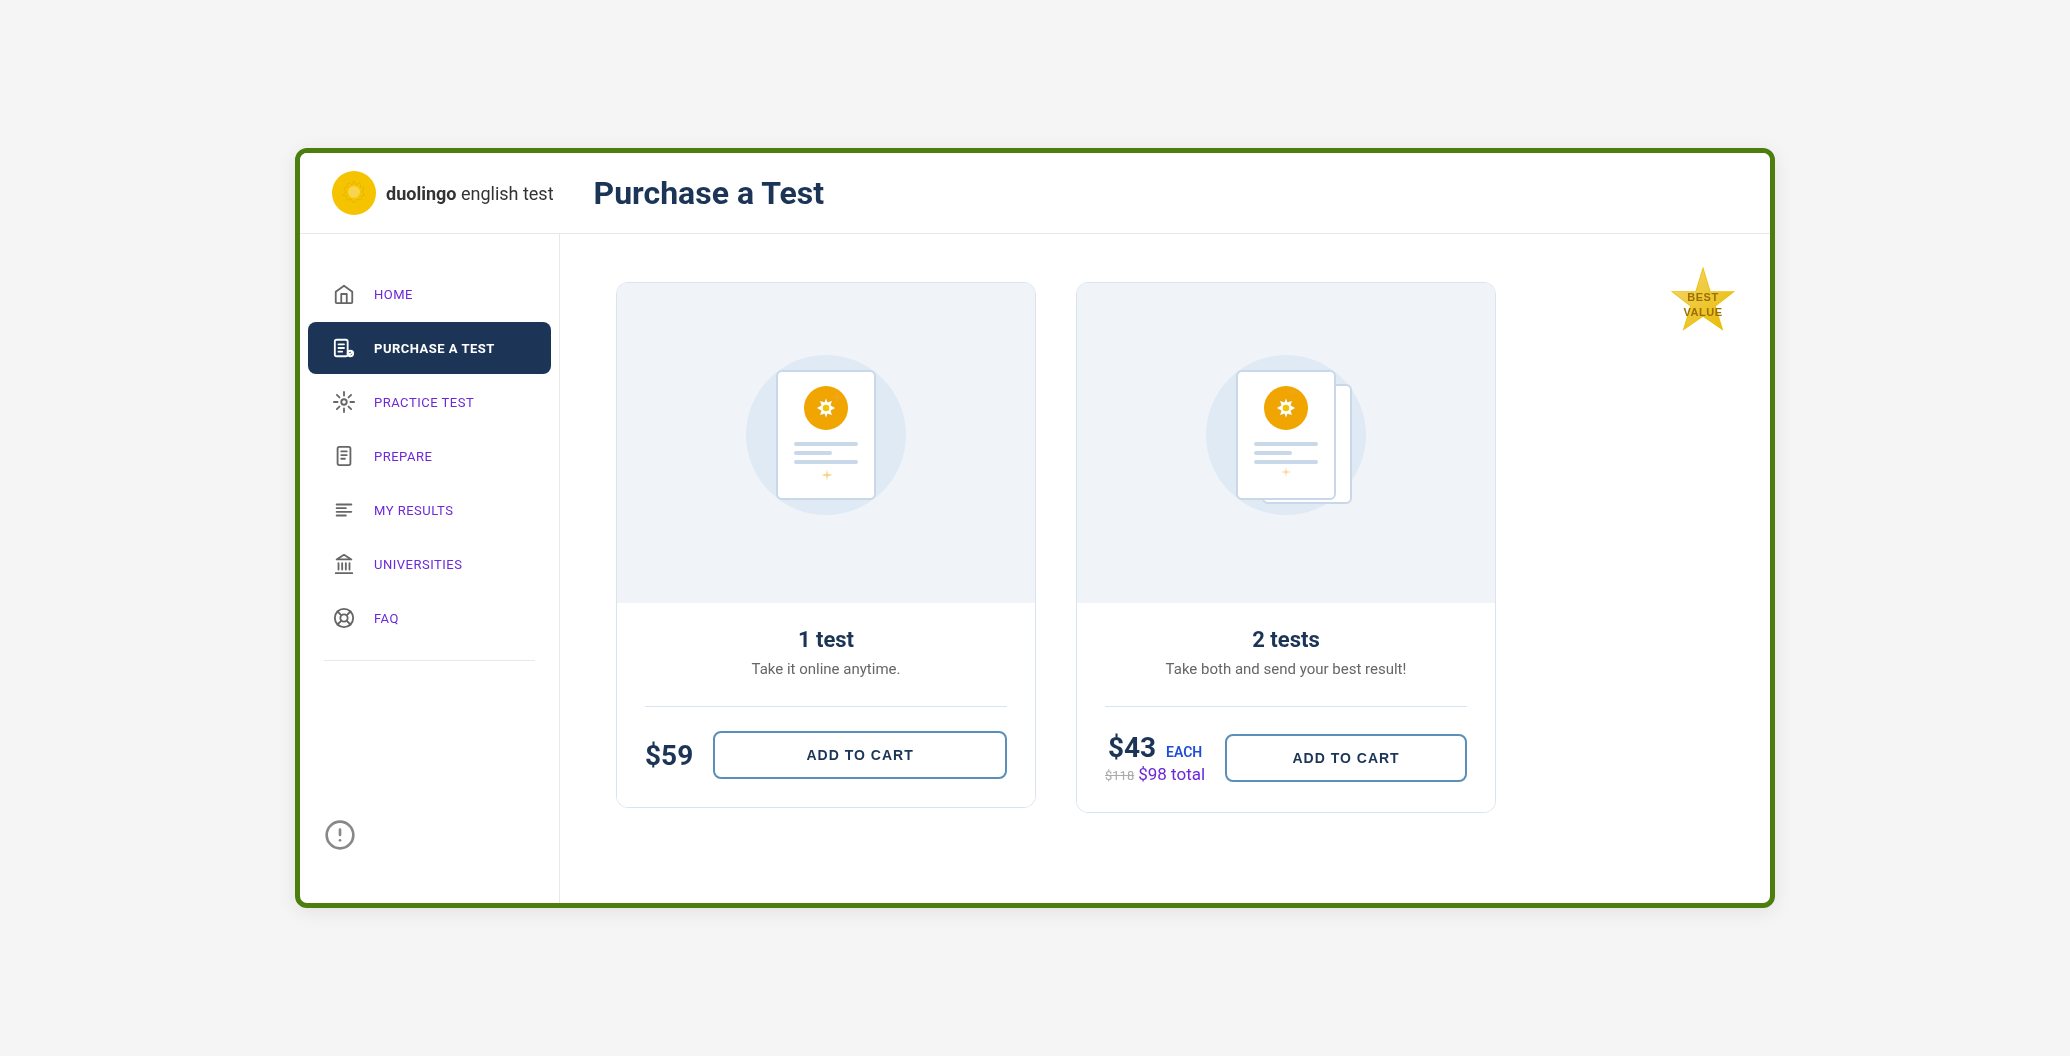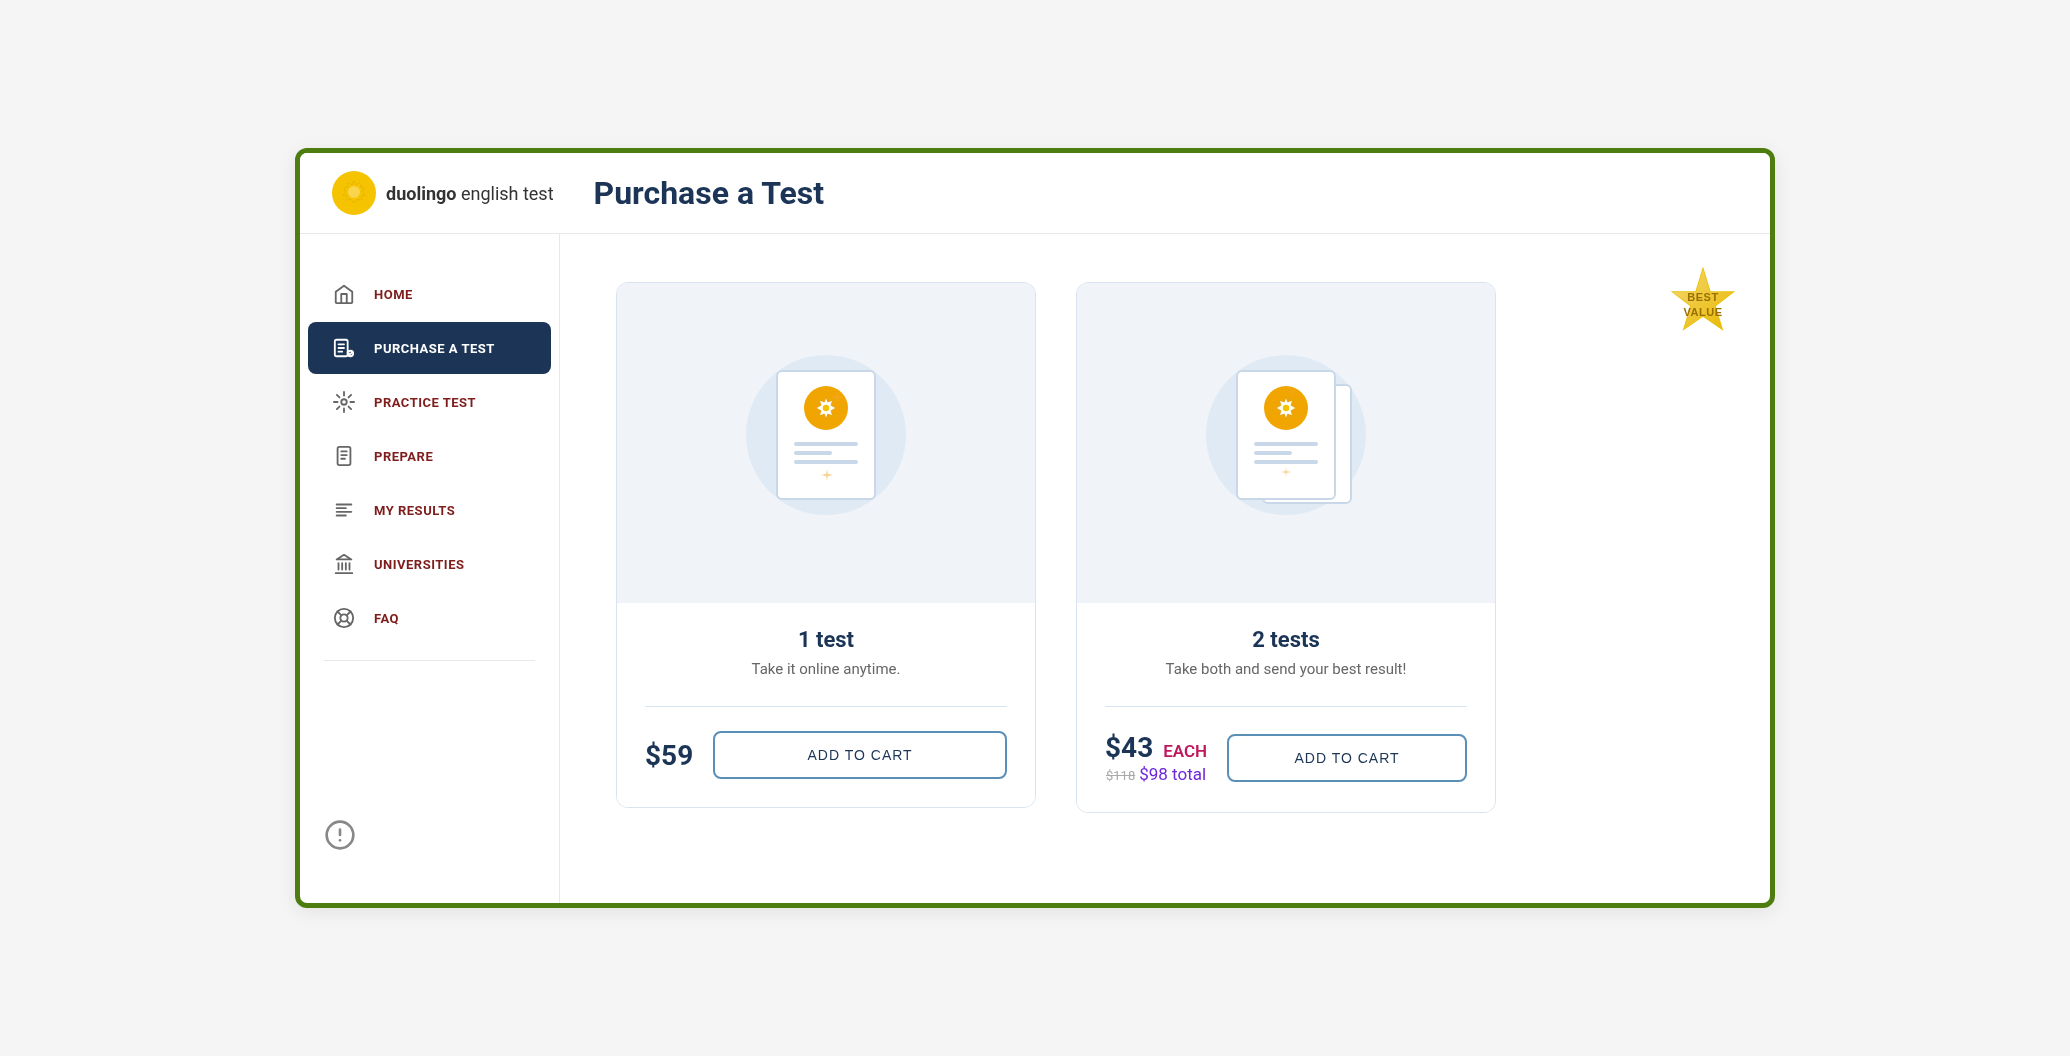--- a/index.html
+++ b/index.html
@@ -94,22 +94,22 @@
       width: 24px;
       height: 24px;
       color: #666;
       flex-shrink: 0;
       display: flex;
       align-items: center;
       justify-content: center;
     }
     .nav-label {
       font-size: 13px;
-      font-weight: 700;
-      color: #7f1d1d;
+      font-weight: 400;
+      color: #6d28d9;
       letter-spacing: 0.5px;
       text-transform: uppercase;
     }
     .sidebar-divider {
       border: none;
       border-top: 1px solid #e8e8e8;
       margin: 16px 24px;
     }
     .sidebar-bottom {
       padding: 16px 24px;
@@ -265,42 +265,42 @@
     }
     .price-area {
       flex-shrink: 0;
     }
     .main-price {
       font-size: 28px;
       font-weight: 700;
       color: #1c3557;
     }
     .price-each {
-      font-size: 17px;
+      font-size: 14px;
       font-weight: 600;
-      color: #be185d;
+      color: #1d4ed8;
       margin-left: 6px;
     }
     .price-original {
       font-size: 13px;
       color: #aaa;
       text-decoration: line-through;
     }
     .price-total {
       font-size: 17px;
       color: #6d28d9;
     }
     .add-to-cart-btn {
       flex: 1;
       padding: 14px 12px;
       border: 2px solid #5a8fb8;
       background: transparent;
       color: #1c3557;
       font-size: 14px;
-      font-weight: 400;
+      font-weight: 700;
       letter-spacing: 1px;
       border-radius: 8px;
       cursor: pointer;
       text-transform: uppercase;
       transition: background 0.15s, color 0.15s;
     }
     
     .deco-sparkle {
       position: absolute;
       z-index: 3;

